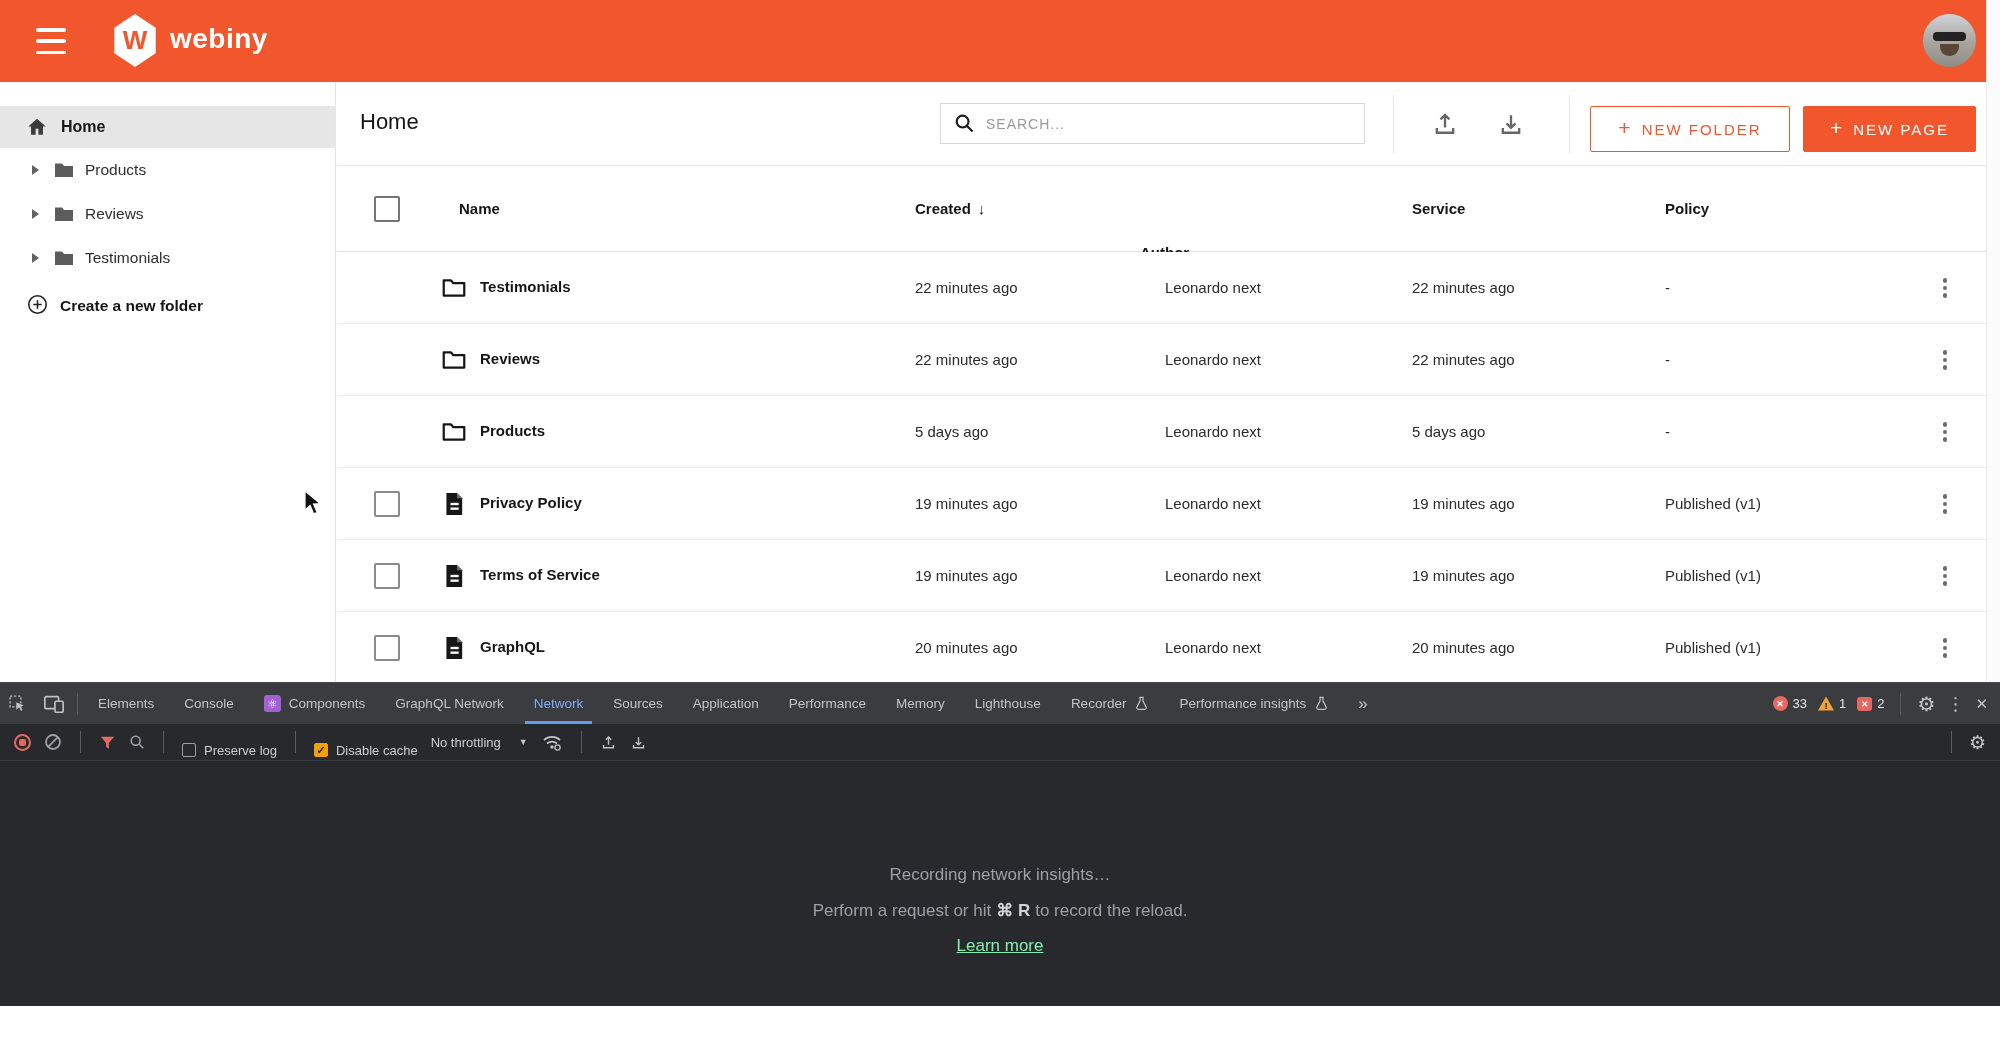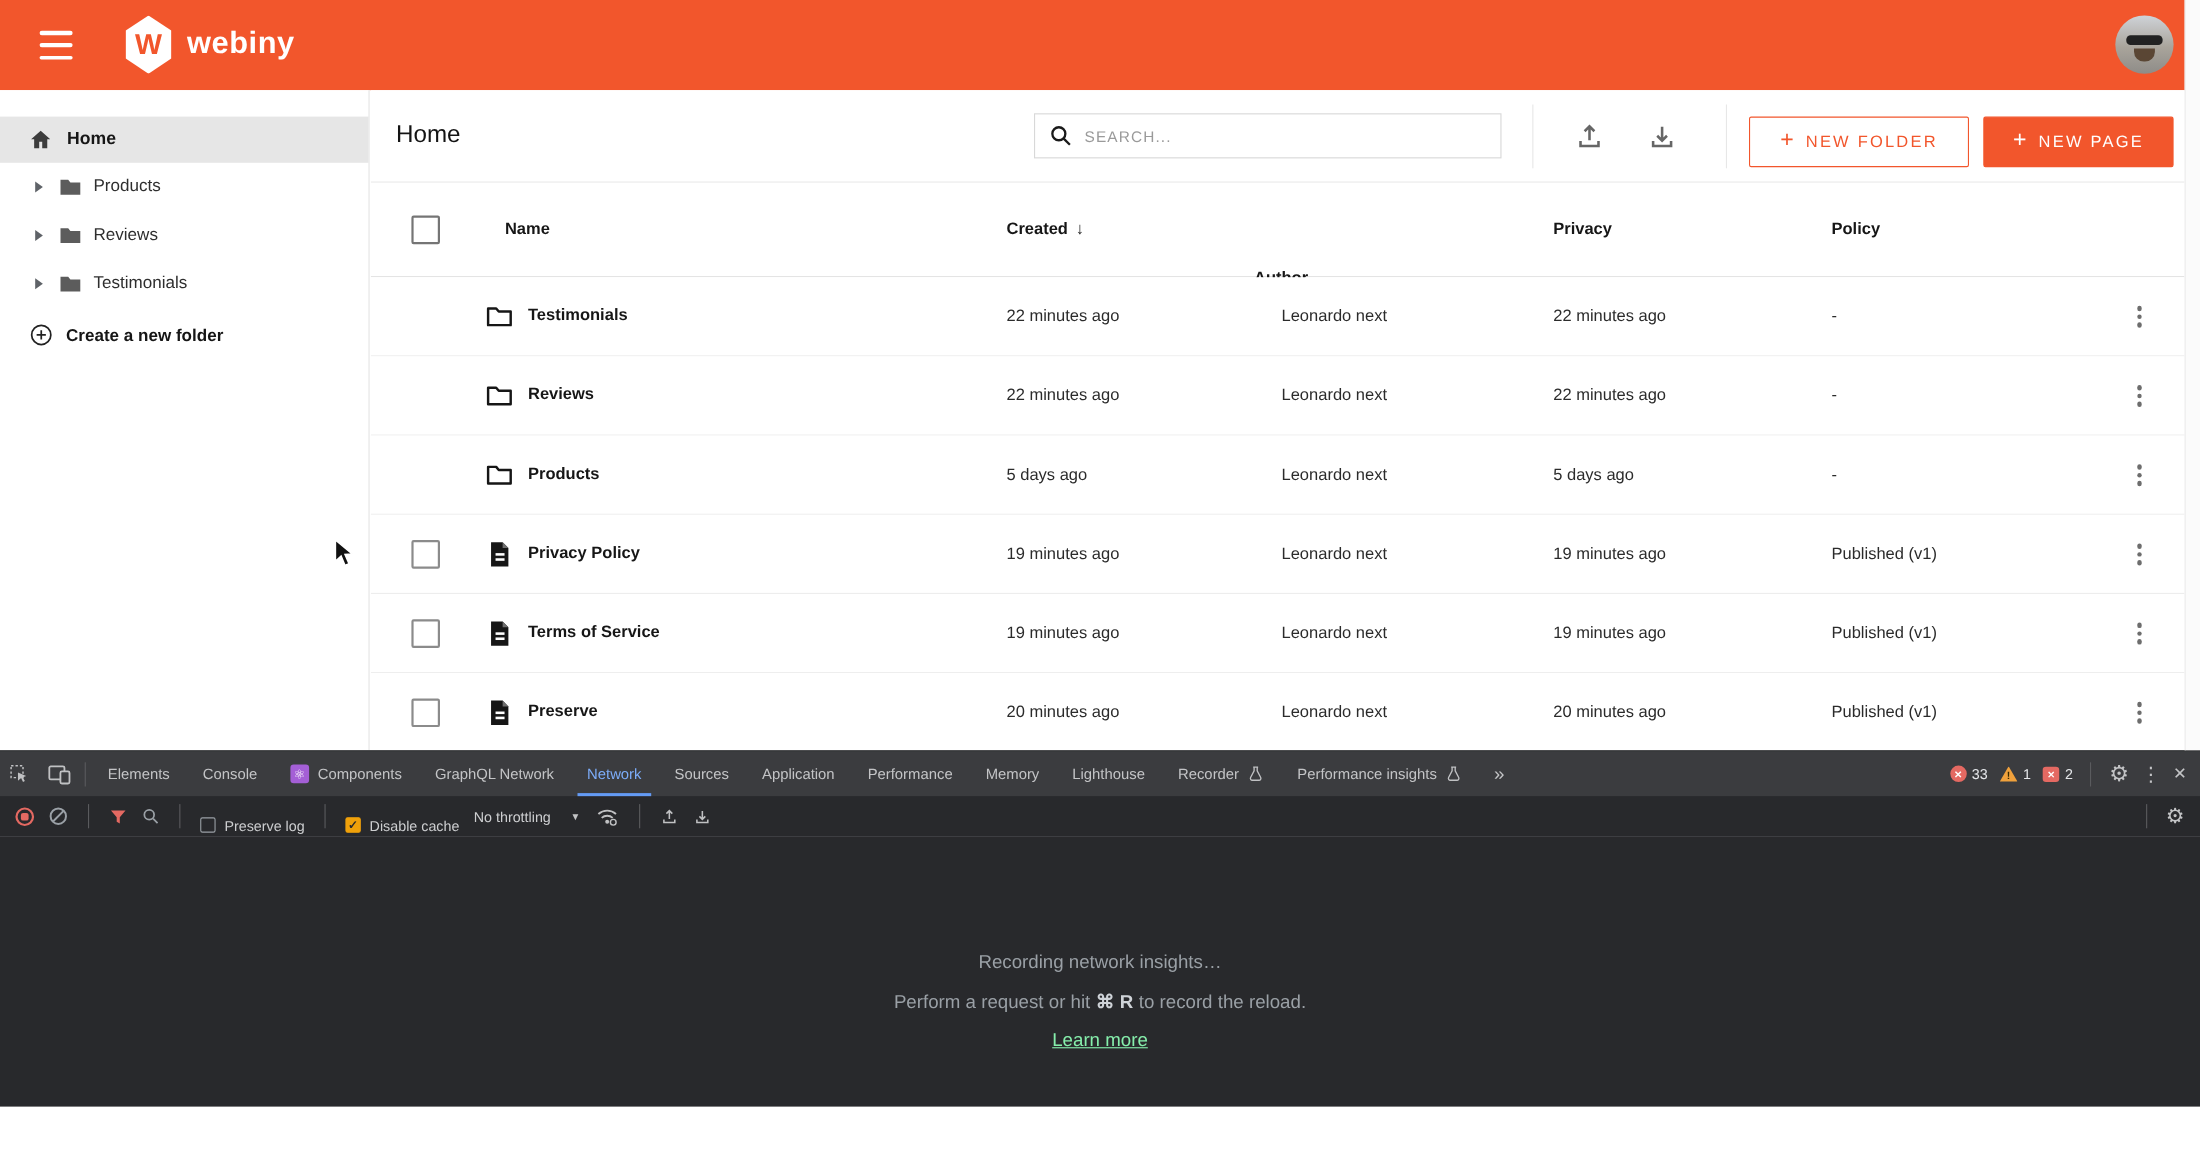--- a/index.html
+++ b/index.html
@@ -190,21 +190,21 @@
       <span class="plus">+</span>
       <span>NEW PAGE</span>
     </div>
   </div>
 
   <div class="thead">
     <span class="chk"></span>
     <span class="col col-name"><span>Name</span></span>
     <span class="col col-created"><span>Created</span><span class="sort-arrow">↓</span></span>
     <span class="col col-author"><span>Author</span></span>
-    <span class="col col-modified"><span>Privacy</span></span>
+    <span class="col col-modified"><span>Service</span></span>
     <span class="col col-status"><span>Policy</span></span>
   </div>
 
   <div class="trow">
     <svg class="row-icon" viewBox="0 0 24 24">
         <path d="M3.2 5.5h6.3l2 2.4h9.3v10.6H3.2z" fill="none" stroke="#161616" stroke-width="1.9" stroke-linejoin="round"></path>
       </svg>
     <span class="row-name">Testimonials</span>
     <span class="cell c-created">22 minutes ago</span>
     <span class="cell c-author">Leonardo next</span>
@@ -290,21 +290,21 @@
   </div>
 
   <div class="trow">
     <span class="chk"></span>
     <svg class="row-icon" viewBox="0 0 24 24">
         <path d="M5.5 2.5h9l4.5 4.5v14.5h-13.5z" fill="#161616"></path>
         <path d="M14.5 2.5l4.5 4.5h-4.5z" fill="#6f6f6f"></path>
         <rect x="9" y="11" width="7" height="2" fill="#fff"></rect>
         <rect x="9" y="15" width="7" height="2" fill="#fff"></rect>
       </svg>
-    <span class="row-name">Preserve</span>
+    <span class="row-name">GraphQL</span>
     <span class="cell c-created">20 minutes ago</span>
     <span class="cell c-author">Leonardo next</span>
     <span class="cell c-modified">20 minutes ago</span>
     <span class="cell c-status">Published (v1)</span>
     <span class="kebab">
         <i></i>
         <i></i>
         <i></i>
       </span>
   </div>

